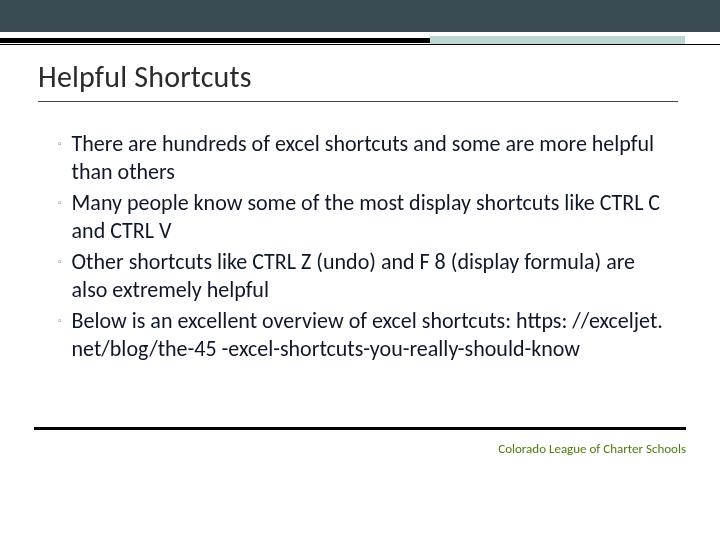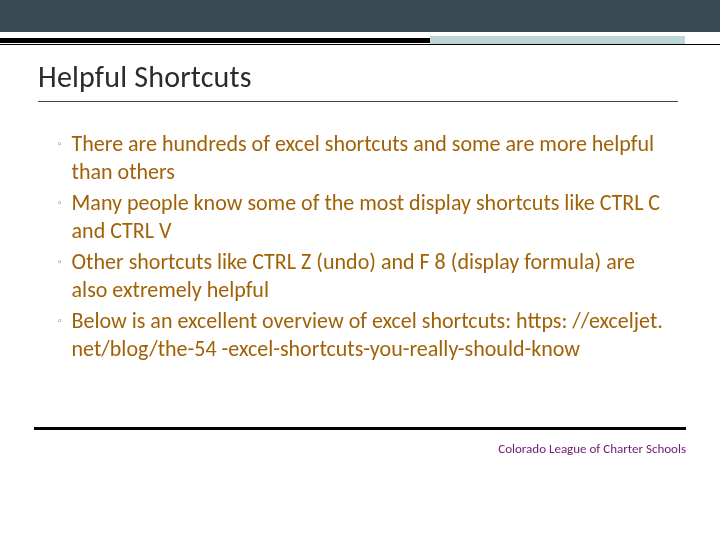--- a/index.html
+++ b/index.html
@@ -27,36 +27,36 @@
     flex: 0 0 auto;
     font-size: 10px;
     color: #9aa; 
     margin-top: 9px;
     margin-right: 10px;
     line-height: 1;
   }
   .bullet-text {
     font-size: 22px;
     line-height: 1.25;
-    color: #a16207;
+    color: #0f172a;
     word-break: break-word;
   }
   .footer-line {
     position: absolute;
     left: 34px; right: 34px;
     bottom: 46px;
     height: 3px;
     background: #000;
   }
   .footer-text {
     position: absolute;
     right: 34px;
     bottom: 20px;
     font-size: 13px;
-    color: #701a75;
+    color: #4d7c0f;
   }
 </style>
 </head>
 <body>
 
 <div class="slide">
   <div class="topband"></div>
   <div class="accent-row">
     <div class="accent-black"></div>
     <div class="accent-teal"></div>
@@ -74,20 +74,20 @@
       <li>
         <span class="bullet-marker">▫</span>
         <span class="bullet-text">Many people know some of the most display shortcuts like CTRL C and CTRL V</span>
       </li>
       <li>
         <span class="bullet-marker">▫</span>
         <span class="bullet-text">Other shortcuts like CTRL Z (undo) and F 8 (display formula) are also extremely helpful</span>
       </li>
       <li>
         <span class="bullet-marker">▫</span>
-        <span class="bullet-text">Below is an excellent overview of excel shortcuts: https: //exceljet. net/blog/the-54 -excel-shortcuts-you-really-should-know</span>
+        <span class="bullet-text">Below is an excellent overview of excel shortcuts: https: //exceljet. net/blog/the-45 -excel-shortcuts-you-really-should-know</span>
       </li>
     </ul>
   </div>
 
   <div class="footer-line"></div>
   <div class="footer-text">Colorado League of Charter Schools</div>
 </div>
 
 </body></html>

